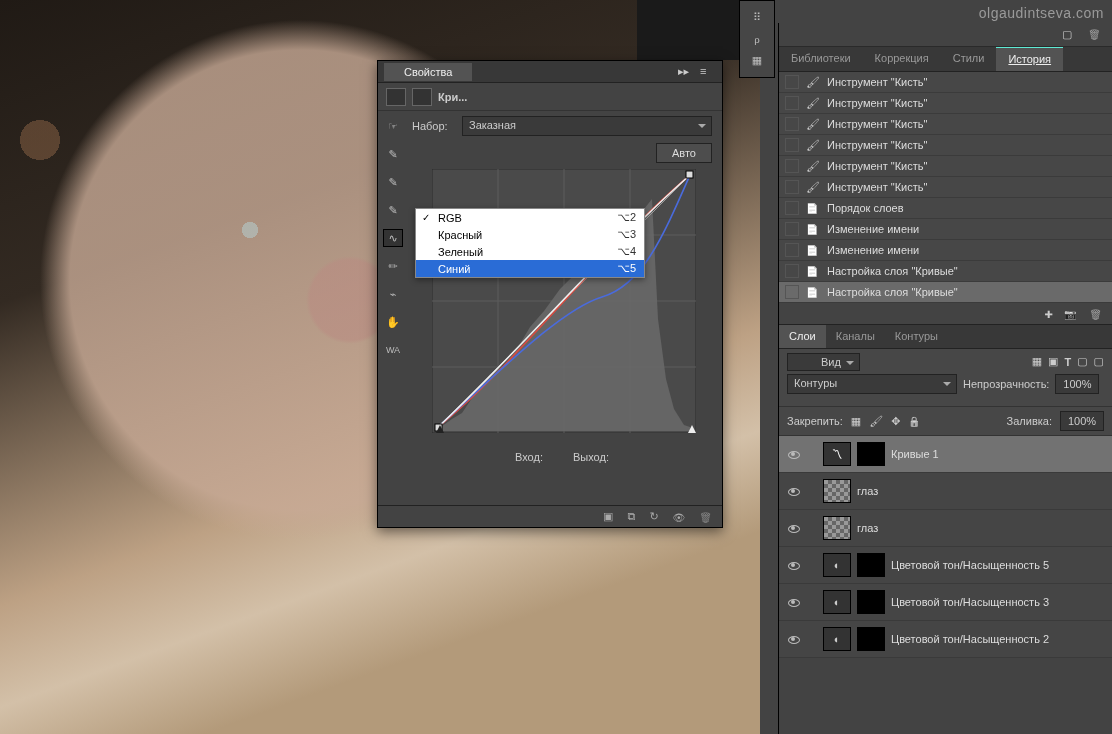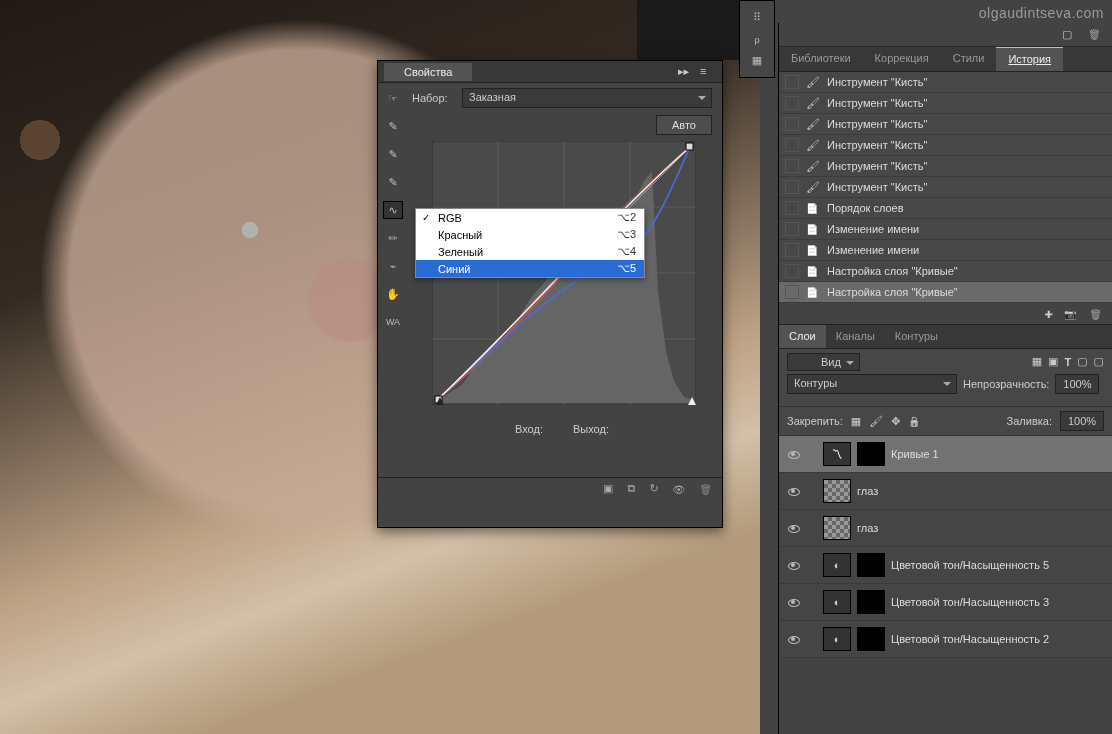--- a/index.html
+++ b/index.html
@@ -142,20 +142,25 @@
   <div>▦</div>
 </div>
 
 <div class="props">
   <div class="props-titlebar">
     <span class="ttl">Свойства</span>
     <span class="sp"></span>
     <span class="ic">▸▸</span>
     <span class="ic">≡</span>
   </div>
+  <div class="props-sub">
+    <span class="icon-sq"></span>
+    <span class="icon-sq"></span>
+    <b>Кри...</b>
+  </div>
   <div class="props-body">
     <div class="tool-col">
       <div class="tc">☞</div>
       <div class="tc">✎</div>
       <div class="tc">✎</div>
       <div class="tc">✎</div>
       <div class="tc sel">∿</div>
       <div class="tc">✏</div>
       <div class="tc">⌁</div>
       <div class="tc">✋</div>

